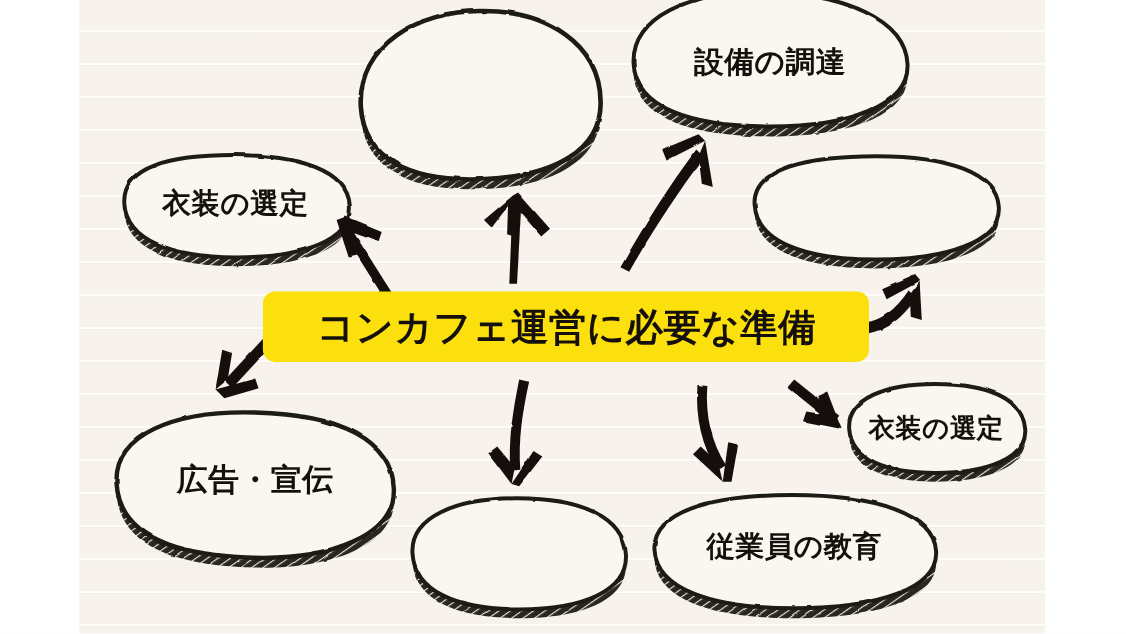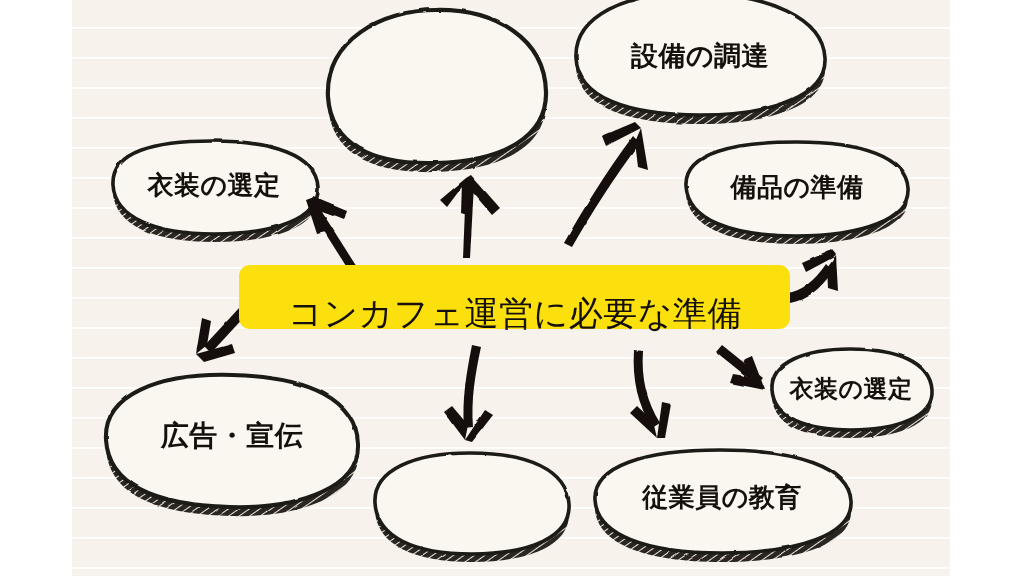--- a/index.html
+++ b/index.html
@@ -54,27 +54,26 @@
     letter-spacing: 0.5px;
     text-shadow:
       0 0 2px #f7f3ec,
       0 1px 1px rgba(255,255,255,0.9);
     pointer-events: none;
     font-family: Liberation Mono, monospace;
   }
   .center-label {
     position: absolute;
     color: #15100c;
-    font-weight: 400;
+    font-weight: 700;
     white-space: nowrap;
     transform: translate(-50%, -50%);
     font-size: 34px;
     letter-spacing: 0.5px;
     pointer-events: none;
-    margin-top: 16px;
   }
   .center-box {
     position: absolute;
     background: #fbe00d;
     border-radius: 11px;
   }
 </style>
 </head>
 <body>
 
@@ -190,21 +189,20 @@
   </svg>
 
   <div class="center-box" style="left:239px; top:265px; width:551px; height:64px;"></div>
   <div class="center-label" style="left:515px; top:298px;">コンカフェ運営に必要な準備</div>
 
 
   <div class="node-label" style="left:700px; top:56px; font-size:27px;">設備の調達</div>
 
   <div class="node-label" style="left:214px; top:185px; font-size:26px;">衣装の選定</div>
 
-  <div class="node-label" style="left:797px; top:187px; font-size:26px;">備品の準備</div>
 
   <div class="node-label" style="left:851px; top:389px; font-size:24px;">衣装の選定</div>
 
   <div class="node-label" style="left:232px; top:436px; font-size:28px;">広告・宣伝</div>
 
 
   <div class="node-label" style="left:722px; top:497px; font-size:26px;">従業員の教育</div>
 
 </div>
 

